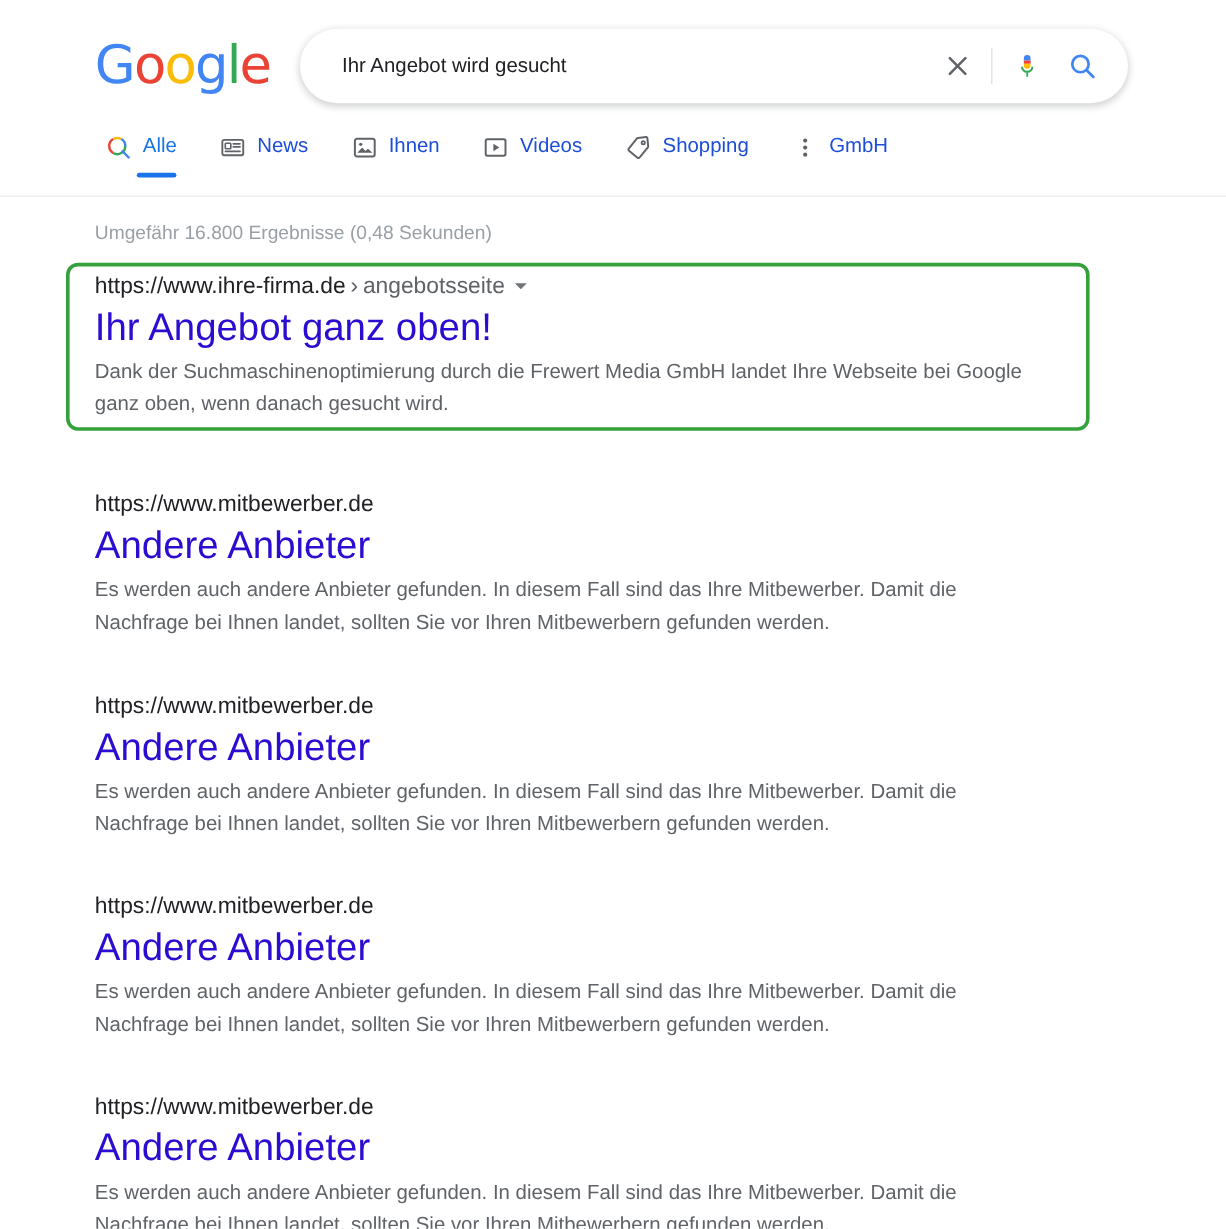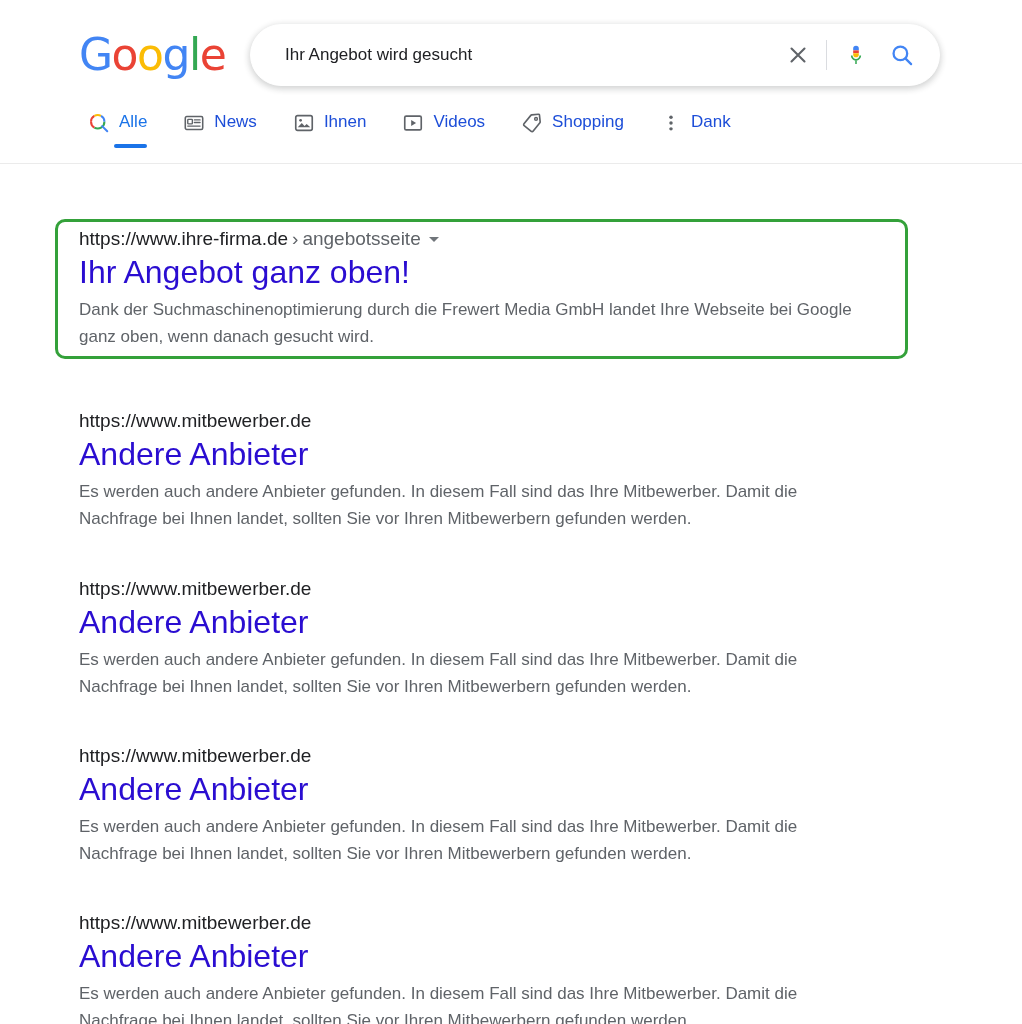--- a/index.html
+++ b/index.html
@@ -232,28 +232,29 @@
       </div>
 
       <div class="tab">
         <span class="ticon">
           <svg width="22" height="22" viewBox="0 0 24 24">
             <circle cx="12" cy="5.6" r="1.9" fill="#5f6368"></circle>
             <circle cx="12" cy="12" r="1.9" fill="#5f6368"></circle>
             <circle cx="12" cy="18.4" r="1.9" fill="#5f6368"></circle>
           </svg>
         </span>
-        <span class="tlabel">Dank</span>
+        <span class="tlabel">GmbH</span>
       </div>
 
     </div>
 
     <div class="tab-underline-rule"></div>
   </div>
 
+  <div class="stats">Umgefähr 16.800 Ergebnisse (0,48 Sekunden)</div>
 
   <div class="highlight-box"></div>
 
   <div class="result" style="left:79px; top:228px;">
     <div class="res-url">
       <span>https://www.ihre-firma.de</span><span class="sep">›</span><span class="path">angebotsseite</span><span class="caret"></span>
     </div>
     <a class="res-title" href="#">Ihr Angebot ganz oben!</a>
     <div class="res-snippet">Dank der Suchmaschinenoptimierung durch die Frewert Media GmbH landet Ihre Webseite bei Google ganz oben, wenn danach gesucht wird.</div>
   </div>

